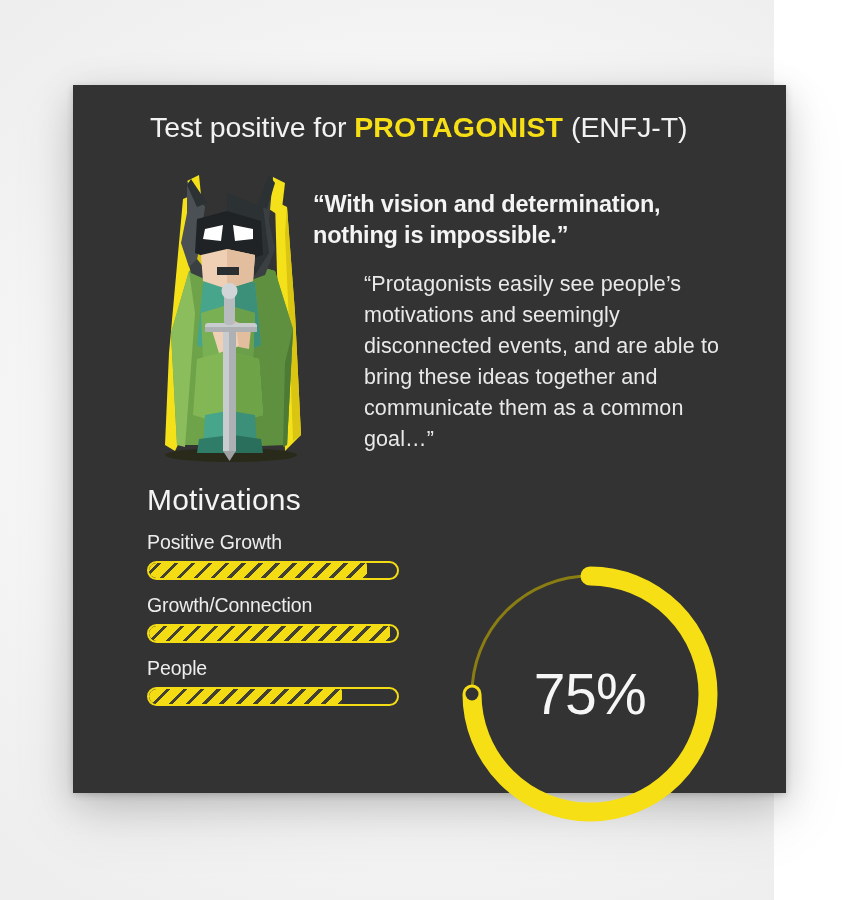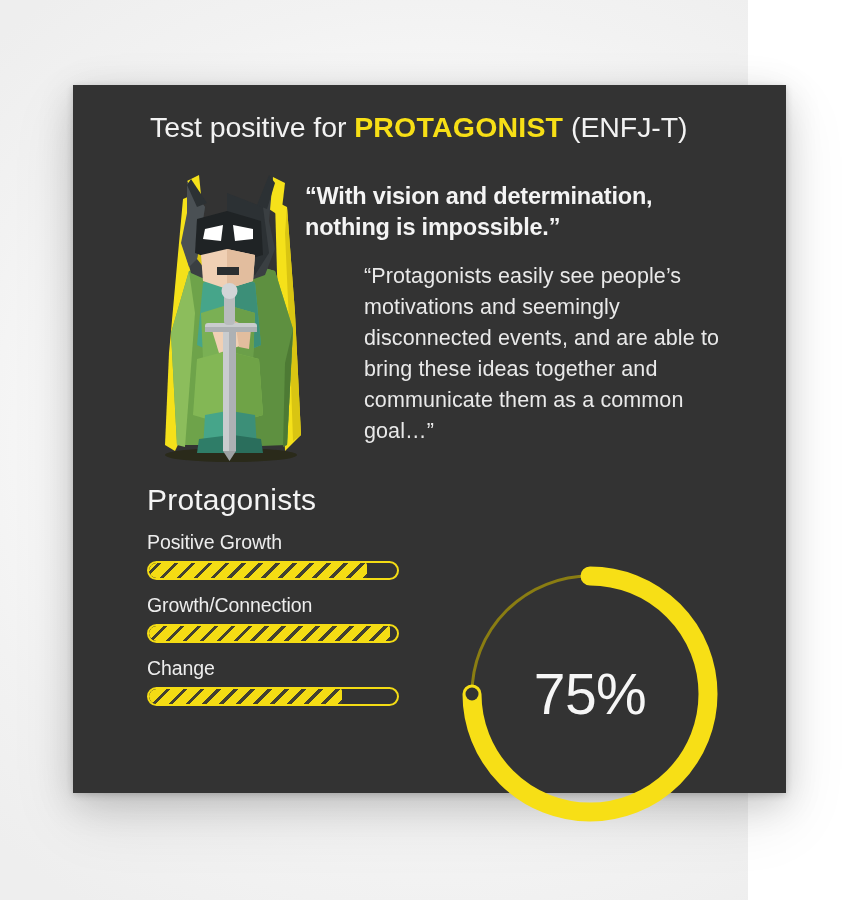--- a/index.html
+++ b/index.html
@@ -15,20 +15,21 @@
     -webkit-font-smoothing: antialiased;
   }
 
   
   .page {
     position: relative;
     width: 748px;
     height: 900px;
     background:
       radial-gradient(ellipse 620px 560px at 430px 440px, #ffffff 0%, #fbfbfb 45%, #f2f2f2 78%, #eeeeee 100%);
+    padding-left: 26px;
   }
 
   
   .card {
     position: absolute;
     left: 73px;
     top: 85px;
     width: 713px;
     height: 708px;
     background: #333333;
@@ -77,21 +78,21 @@
     left: 228px;
     top: 14px;
     width: 430px;
   }
   .pull-quote {
     font-size: 23.5px;
     font-weight: bold;
     line-height: 1.32;
     color: #f4f4f4;
     letter-spacing: -0.2px;
-    margin: 4px;
+    margin: 12px;
   }
   .body-quote {
     margin: 18px 0 0 63px;
     width: 375px;
     font-size: 21.5px;
     line-height: 1.44;
     color: #e9e9e9;
     font-weight: 300;
     letter-spacing: 0.1px;
   }
@@ -264,38 +265,38 @@
       <div class="quote-block">
         <p class="pull-quote">“With vision and determination, nothing is impossible.”</p>
         <p class="body-quote">“Protagonists easily see people’s motivations and seemingly disconnected events, and are able to bring these ideas together and communicate them as a common goal…”</p>
       </div>
 
     </div>
 
     <div class="lower">
 
       <div class="motivations">
-        <h2 class="section-title">Protagonists</h2>
+        <h2 class="section-title">Motivations</h2>
 
         <div class="motivation-item">
           <div class="motivation-label">Positive Growth</div>
           <div class="bar-track">
             <div class="bar-fill" style="width: 88%;"></div>
           </div>
         </div>
 
         <div class="motivation-item">
           <div class="motivation-label">Growth/Connection</div>
           <div class="bar-track">
             <div class="bar-fill" style="width: 97%;"></div>
           </div>
         </div>
 
         <div class="motivation-item">
-          <div class="motivation-label">Change</div>
+          <div class="motivation-label">People</div>
           <div class="bar-track">
             <div class="bar-fill" style="width: 78%;"></div>
           </div>
         </div>
       </div>
 
       <div class="donut">
         <svg viewBox="0 0 274 274" xmlns="http://www.w3.org/2000/svg">
 
           <path id="donut-track" fill="none" stroke="#8a7d12" stroke-width="3" stroke-linecap="round" d="M 19 137.00000000000003 A 118 118 0 0 1 137 19"></path>

